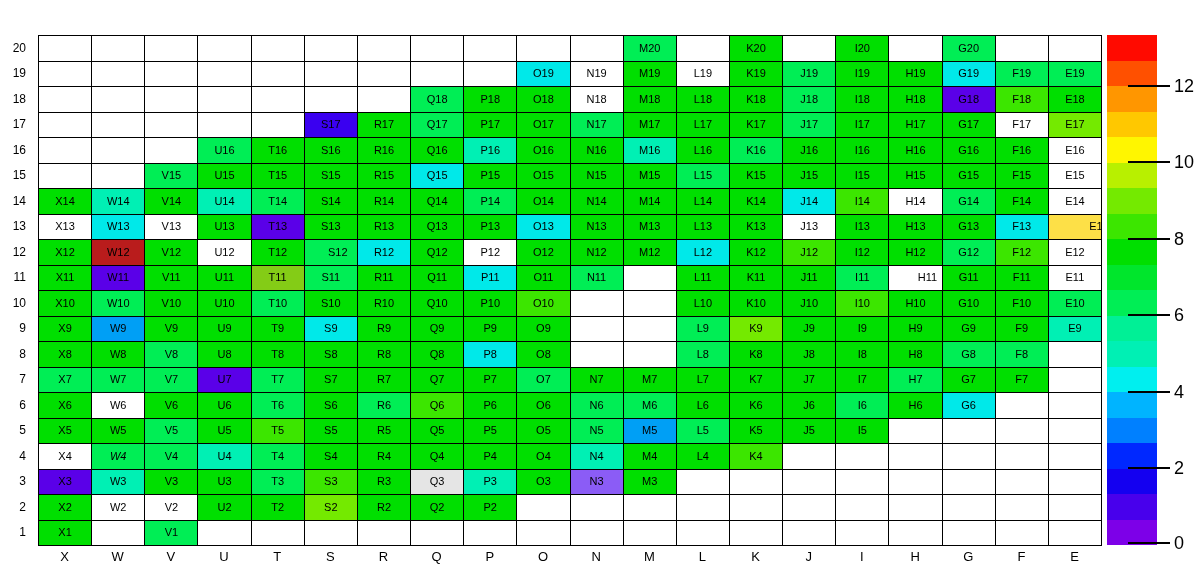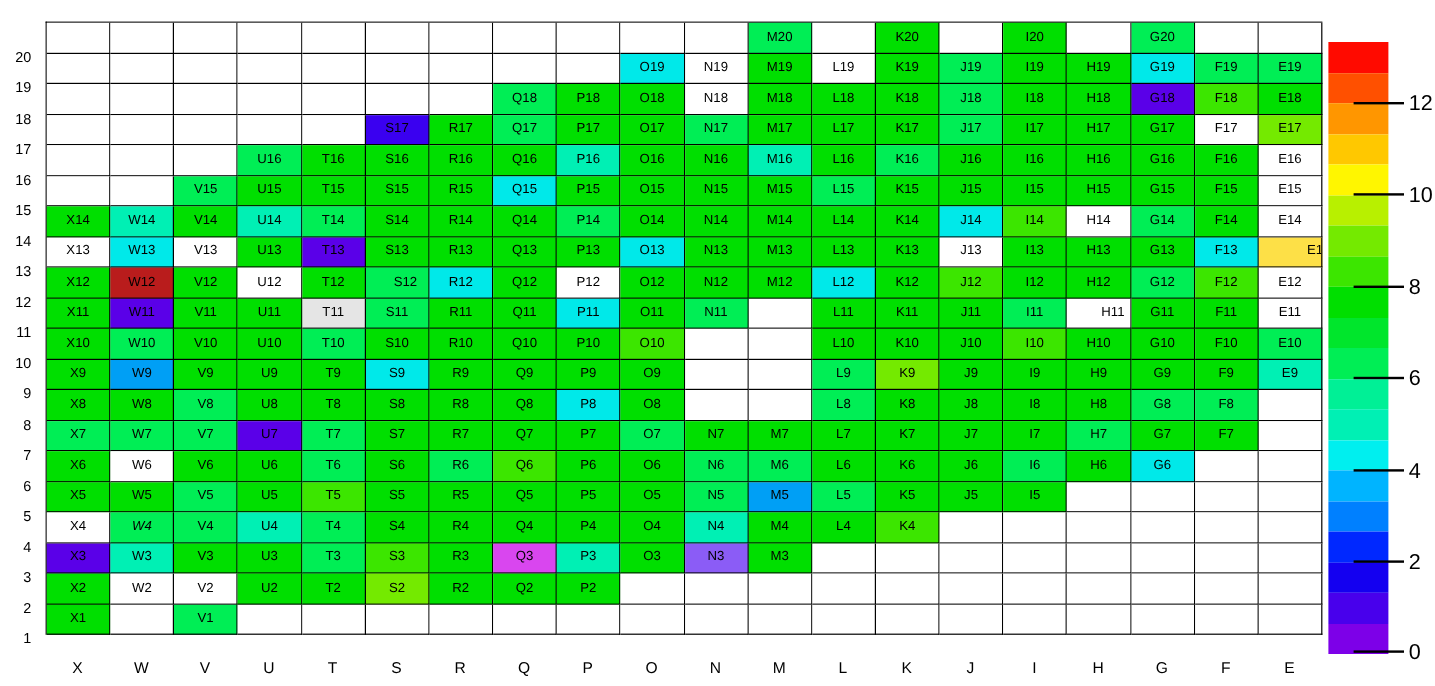--- a/index.html
+++ b/index.html
@@ -5,21 +5,21 @@
   html,body{margin:0;padding:0;background:#fff;}
   .canvas{
     position:relative;width:1196px;height:572px;background:#fff;
     font-family:"Liberation Sans",sans-serif;color:#000;overflow:hidden;
   }
   .title{
     position:absolute;left:0;top:4px;width:1196px;text-align:center;
     font-size:21px;font-weight:normal;white-space:pre;letter-spacing:0px;
   }
   .plot{
-    position:absolute;left:38px;top:18px;width:1063px;height:510px;
+    position:absolute;left:38px;top:35px;width:1063px;height:510px;
     border-top:1px solid #000;border-left:1px solid #000;
     display:grid;grid-template-columns:repeat(20,1fr);grid-template-rows:repeat(20,1fr);
     box-sizing:content-box;
   }
   .cell{
     border-right:1px solid #000;border-bottom:1px solid #000;
     display:flex;align-items:center;justify-content:center;
     font-size:11px;line-height:11px;overflow:hidden;
   }
   .ylabels{position:absolute;left:0;top:35px;width:33px;height:510px;
@@ -240,21 +240,21 @@
       <div class="cell" style="background: rgb(60, 230, 0);">J12</div>
       <div class="cell" style="background: rgb(0, 223, 0);">I12</div>
       <div class="cell" style="background: rgb(0, 223, 0);">H12</div>
       <div class="cell" style="background: rgb(0, 238, 85);">G12</div>
       <div class="cell" style="background: rgb(60, 230, 0);">F12</div>
       <div class="cell" style="background: rgb(255, 255, 255);">E12</div>
       <div class="cell" style="background: rgb(0, 223, 0);">X11</div>
       <div class="cell" style="background: rgb(90, 0, 232);">W11</div>
       <div class="cell" style="background: rgb(0, 223, 0);">V11</div>
       <div class="cell" style="background: rgb(0, 223, 0);">U11</div>
-      <div class="cell" style="background: #e5e5e5;">T11</div>
+      <div class="cell" style="background: #84cc16;">T11</div>
       <div class="cell" style="background: rgb(0, 238, 85);">S11</div>
       <div class="cell" style="background: rgb(0, 223, 0);">R11</div>
       <div class="cell" style="background: rgb(0, 223, 0);">Q11</div>
       <div class="cell" style="background: rgb(0, 233, 233);">P11</div>
       <div class="cell" style="background: rgb(0, 223, 0);">O11</div>
       <div class="cell" style="background: rgb(0, 238, 85);">N11</div>
       <div class="cell" style="background: rgb(255, 255, 255);"></div>
       <div class="cell" style="background: rgb(0, 223, 0);">L11</div>
       <div class="cell" style="background: rgb(0, 223, 0);">K11</div>
       <div class="cell" style="background: rgb(0, 223, 0);">J11</div>
@@ -403,21 +403,21 @@
       <div class="cell" style="background: rgb(255, 255, 255);"></div>
       <div class="cell" style="background: rgb(255, 255, 255);"></div>
       <div class="cell" style="background: rgb(255, 255, 255);"></div>
       <div class="cell" style="background: rgb(90, 0, 232);">X3</div>
       <div class="cell" style="background: rgb(0, 240, 180);">W3</div>
       <div class="cell" style="background: rgb(0, 223, 0);">V3</div>
       <div class="cell" style="background: rgb(0, 223, 0);">U3</div>
       <div class="cell" style="background: rgb(0, 238, 85);">T3</div>
       <div class="cell" style="background: rgb(60, 230, 0);">S3</div>
       <div class="cell" style="background: rgb(0, 223, 0);">R3</div>
-      <div class="cell" style="background: #d946ef;">Q3</div>
+      <div class="cell" style="background: #e5e5e5;">Q3</div>
       <div class="cell" style="background: rgb(0, 240, 180);">P3</div>
       <div class="cell" style="background: rgb(0, 223, 0);">O3</div>
       <div class="cell" style="background: #8b5cf6;">N3</div>
       <div class="cell" style="background: rgb(0, 223, 0);">M3</div>
       <div class="cell" style="background: rgb(255, 255, 255);"></div>
       <div class="cell" style="background: rgb(255, 255, 255);"></div>
       <div class="cell" style="background: rgb(255, 255, 255);"></div>
       <div class="cell" style="background: rgb(255, 255, 255);"></div>
       <div class="cell" style="background: rgb(255, 255, 255);"></div>
       <div class="cell" style="background: rgb(255, 255, 255);"></div>

